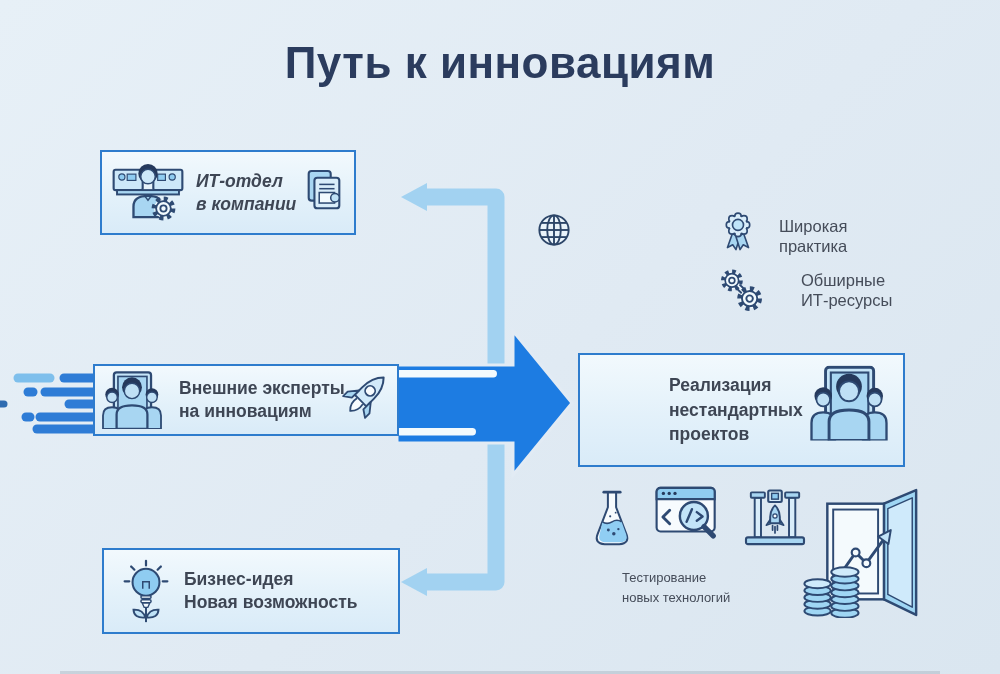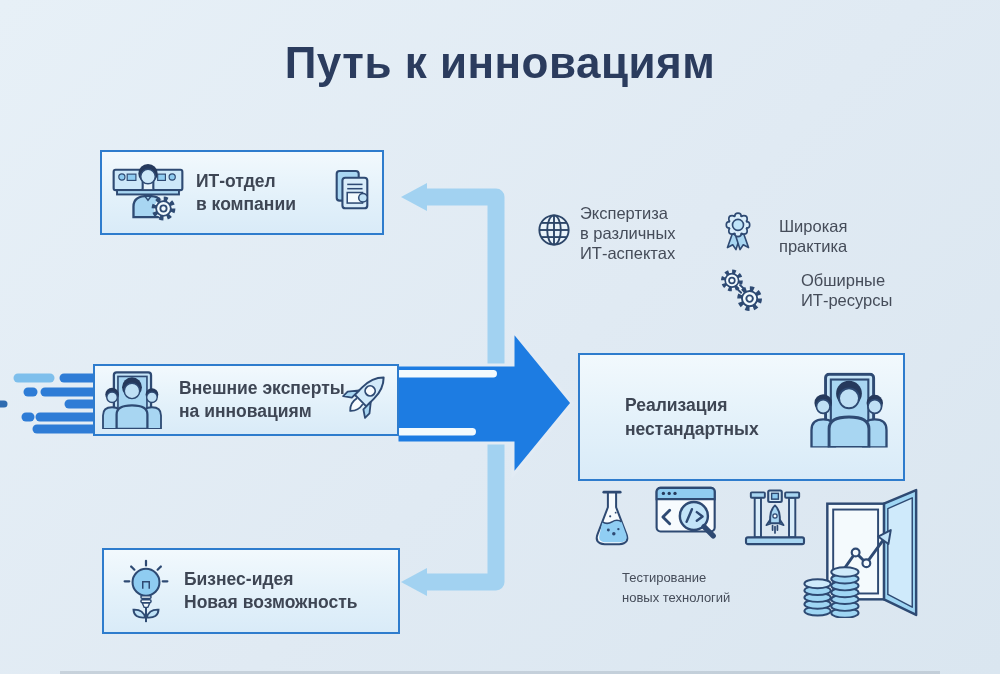--- a/index.html
+++ b/index.html
@@ -14,24 +14,24 @@
     text-align:center;font-size:44px;font-weight:bold;color:#2b3c5e;letter-spacing:.5px;
   }
   .box{
     position:absolute;z-index:2;box-sizing:border-box;
     border:2px solid #2e7ccd;
     background:linear-gradient(180deg,#f2f9fd 0%,#e3f1fa 55%,#d9ebf8 100%);
     display:flex;align-items:center;
   }
   .label{font-weight:bold;font-size:17.5px;line-height:1.3;color:#3e4654;}
   .label span{display:block;}
-  .box-it{left:100px;top:150px;width:284px;height:85px;padding-left:10px;}
+  .box-it{left:100px;top:150px;width:256px;height:85px;padding-left:10px;font-style:italic;}
   .box-experts{left:93px;top:364px;width:306px;height:72px;padding-left:6px;}
   .box-idea{left:102px;top:540px;width:298px;height:86px;padding-left:16px;margin-top:8px;}
-  .box-result{left:578px;top:353px;width:327px;height:128px;}
+  .box-result{left:578px;top:353px;width:327px;height:114px;padding-left:44px;}
   .box-result .label{margin-left:45px;line-height:1.4;}
   .ml12{margin-left:12px;} .ml16{margin-left:16px;}
   .side-icon{position:absolute;top:50%;transform:translateY(-50%);}
   .docs-pos{right:8px;} .rocket-pos{right:2px;top:46%;}
   .team-result-pos{right:14px;top:44%;}
   .benefit{position:absolute;z-index:2;display:block;}
   .benefit-text{position:absolute;z-index:2;font-size:16.5px;line-height:20px;color:#454c59;}
   .benefit-text span{display:block;}
   .test-icon{position:absolute;z-index:2;}
   .caption{position:absolute;z-index:2;font-size:13px;line-height:20px;color:#454c59;}
@@ -164,41 +164,37 @@
     <div class="label ml12">
       <span>Бизнес-идея</span>
       <span>Новая возможность</span>
     </div>
   </div>
 
   <div class="box box-result">
     <div class="label">
       <span>Реализация</span>
       <span>нестандартных</span>
+      <span>проектов</span>
     </div>
     <svg class="side-icon team-result-pos" width="80" height="75" viewBox="0 0 68 64">
       <use href="#team-shape"></use>
     </svg>
   </div>
 
   <svg class="benefit" style="left:537px;top:213px;" width="34" height="34" viewBox="0 0 36 36">
     <g fill="none" stroke="#2c4568" stroke-width="2">
       <circle cx="18" cy="18" r="15.5" fill="#e9f3fa"></circle>
       <ellipse cx="18" cy="18" rx="7.2" ry="15.5"></ellipse>
       <line x1="18" y1="2.5" x2="18" y2="33.5"></line>
       <line x1="2.5" y1="18" x2="33.5" y2="18"></line>
       <line x1="5" y1="10.5" x2="31" y2="10.5"></line>
       <line x1="5" y1="25.5" x2="31" y2="25.5"></line>
     </g>
   </svg>
-  <div class="benefit-text" style="left:580px;top:203px;">
-    <span>Экспертиза</span>
-    <span>в различных</span>
-    <span>ИТ-аспектах</span>
-  </div>
 
   <svg class="benefit" style="left:721px;top:211px;" width="34" height="44" viewBox="0 0 42 52">
     <path d="M14,27 l-6,17 6.5,-3.5 4,6 5,-16 z" fill="#a8d6f2" stroke="#2e4a73" stroke-width="2" stroke-linejoin="round"></path>
     <path d="M28,27 l6,17 -6.5,-3.5 -4,6 -5,-16 z" fill="#a8d6f2" stroke="#2e4a73" stroke-width="2" stroke-linejoin="round"></path>
     <g fill="#d9edfa" stroke="#2e4a73" stroke-width="2">
       <circle cx="31.5" cy="16" r="4"></circle>
         <circle cx="28.4" cy="23.4" r="4"></circle>
         <circle cx="21" cy="26.5" r="4"></circle>
       <circle cx="13.6" cy="23.4" r="4"></circle>
         <circle cx="10.5" cy="16" r="4"></circle>

